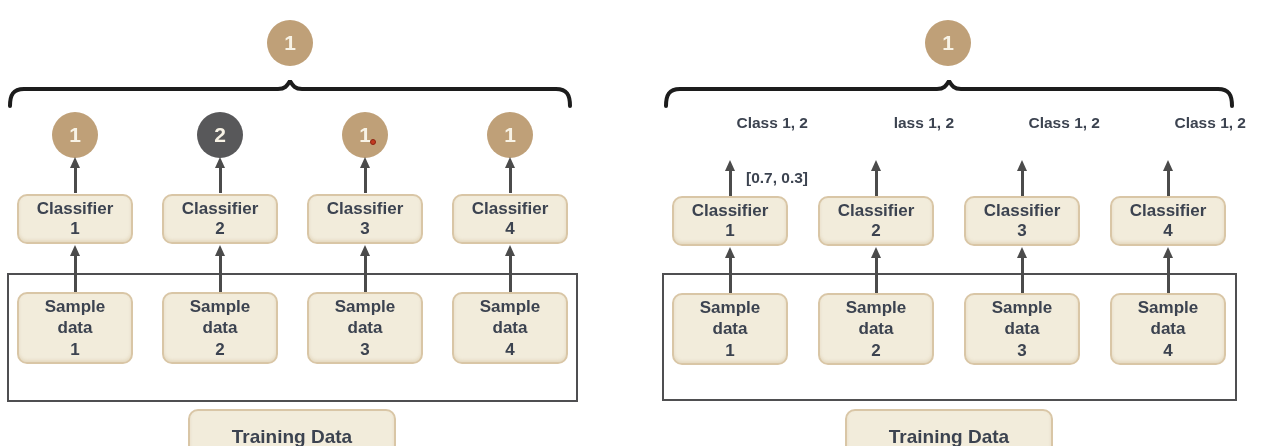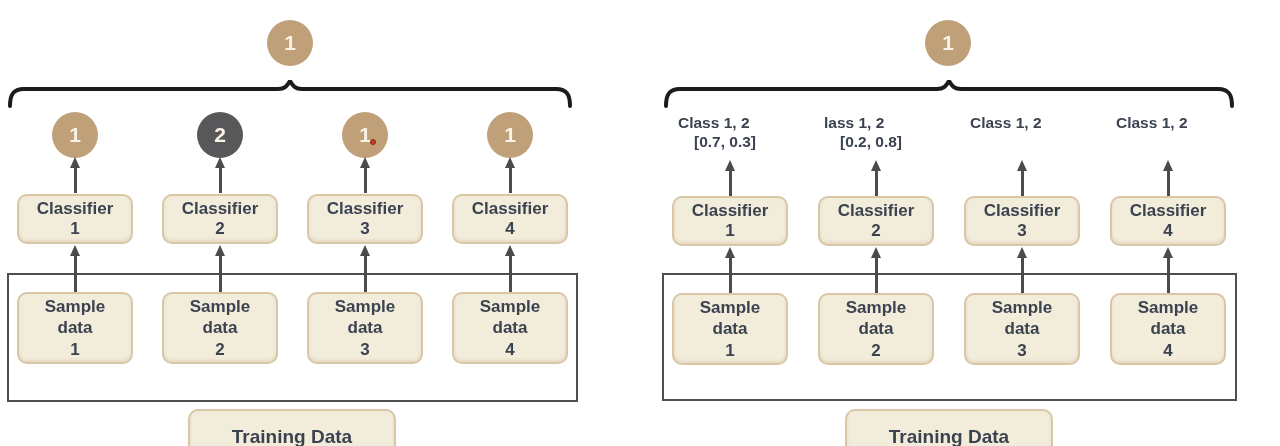--- a/index.html
+++ b/index.html
@@ -32,22 +32,22 @@
   .arrow::before{
     content:"";position:absolute;top:-10px;left:-4.3px;
     border-left:5.5px solid transparent;border-right:5.5px solid transparent;
     border-bottom:11px solid #4b4b4b;
   }
   
   .data-rect{position:absolute;border:2.5px solid #4f4f51;box-sizing:border-box;z-index:1;}
   .arrow,.box,.circle,.pred-label{z-index:2;}
   
   .pred-label{position:absolute;width:130px;font-size:15.5px;font-weight:600;
-    color:#3c4350;line-height:1.22;text-align:left;}
-  .pred-probs{padding-left:16px;}
+    color:#3c4350;line-height:1.22;text-align:right;}
+  .pred-probs{padding-left:16px;margin-top:36px;}
   .brace{position:absolute;}
 </style>
 </head>
 <body>
 
 <div id="stage">
 
   <div>
 
     <div class="circle tan" style="left:267px;top:20px;">
@@ -118,21 +118,20 @@
     <svg class="brace" style="left:664px;top:80px;" width="570" height="28" viewBox="0 0 570 28">
       <path d="M2 26 C2 15, 5 9, 16 9 L273 9 C280 9, 282 6, 285 1 C288 6, 290 9, 297 9 L554 9 C565 9, 568 15, 568 26" fill="none" stroke="#1c1c1c" stroke-width="4" stroke-linecap="round" stroke-linejoin="round"></path>
     </svg>
 
     <div class="pred-label" style="left:678px;top:114px;">
       <div class="pred-classes">Class 1, 2</div>
       <div class="pred-probs">[0.7, 0.3]</div>
     </div>
     <div class="pred-label" style="left:824px;top:114px;">
       <div class="pred-classes">lass 1, 2</div>
-      <div class="pred-probs">[0.2, 0.8]</div>
     </div>
     <div class="pred-label" style="left:970px;top:114px;">
       <div class="pred-classes">Class 1, 2</div>
     </div>
     <div class="pred-label" style="left:1116px;top:114px;">
       <div class="pred-classes">Class 1, 2</div>
     </div>
 
     <div class="arrow" style="left:729px;top:170px;height:26px;"></div>
     <div class="arrow" style="left:875px;top:170px;height:26px;"></div>

